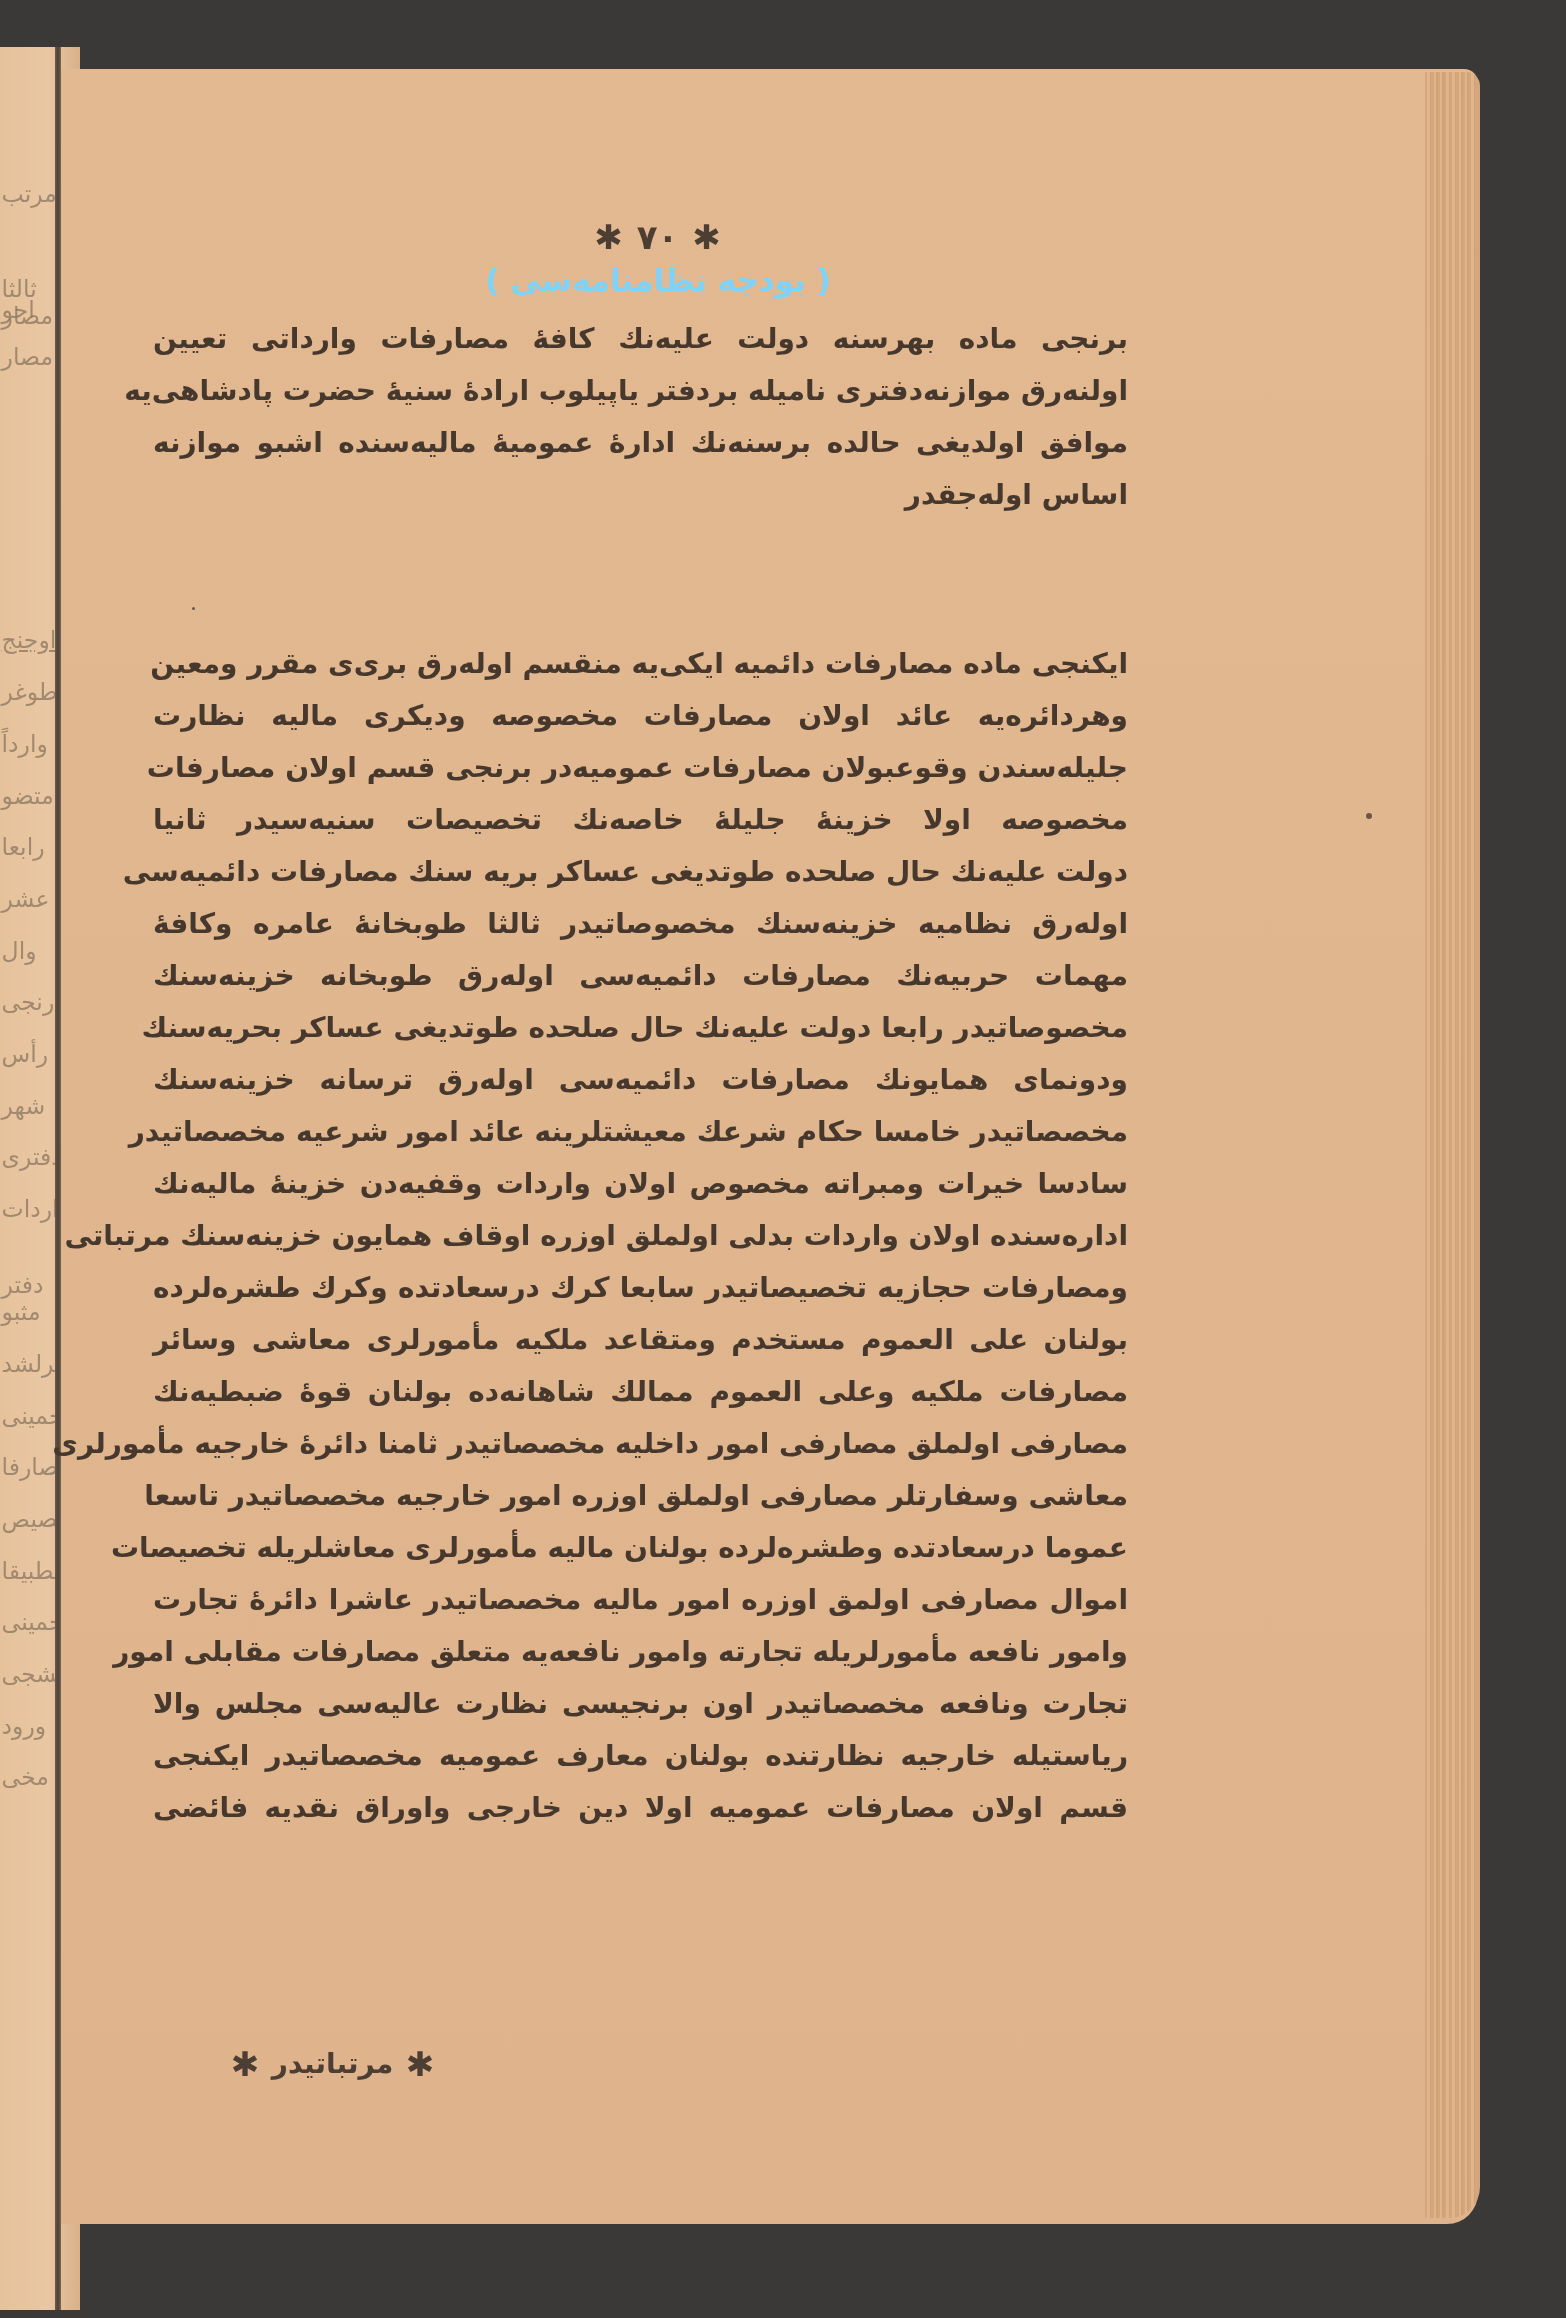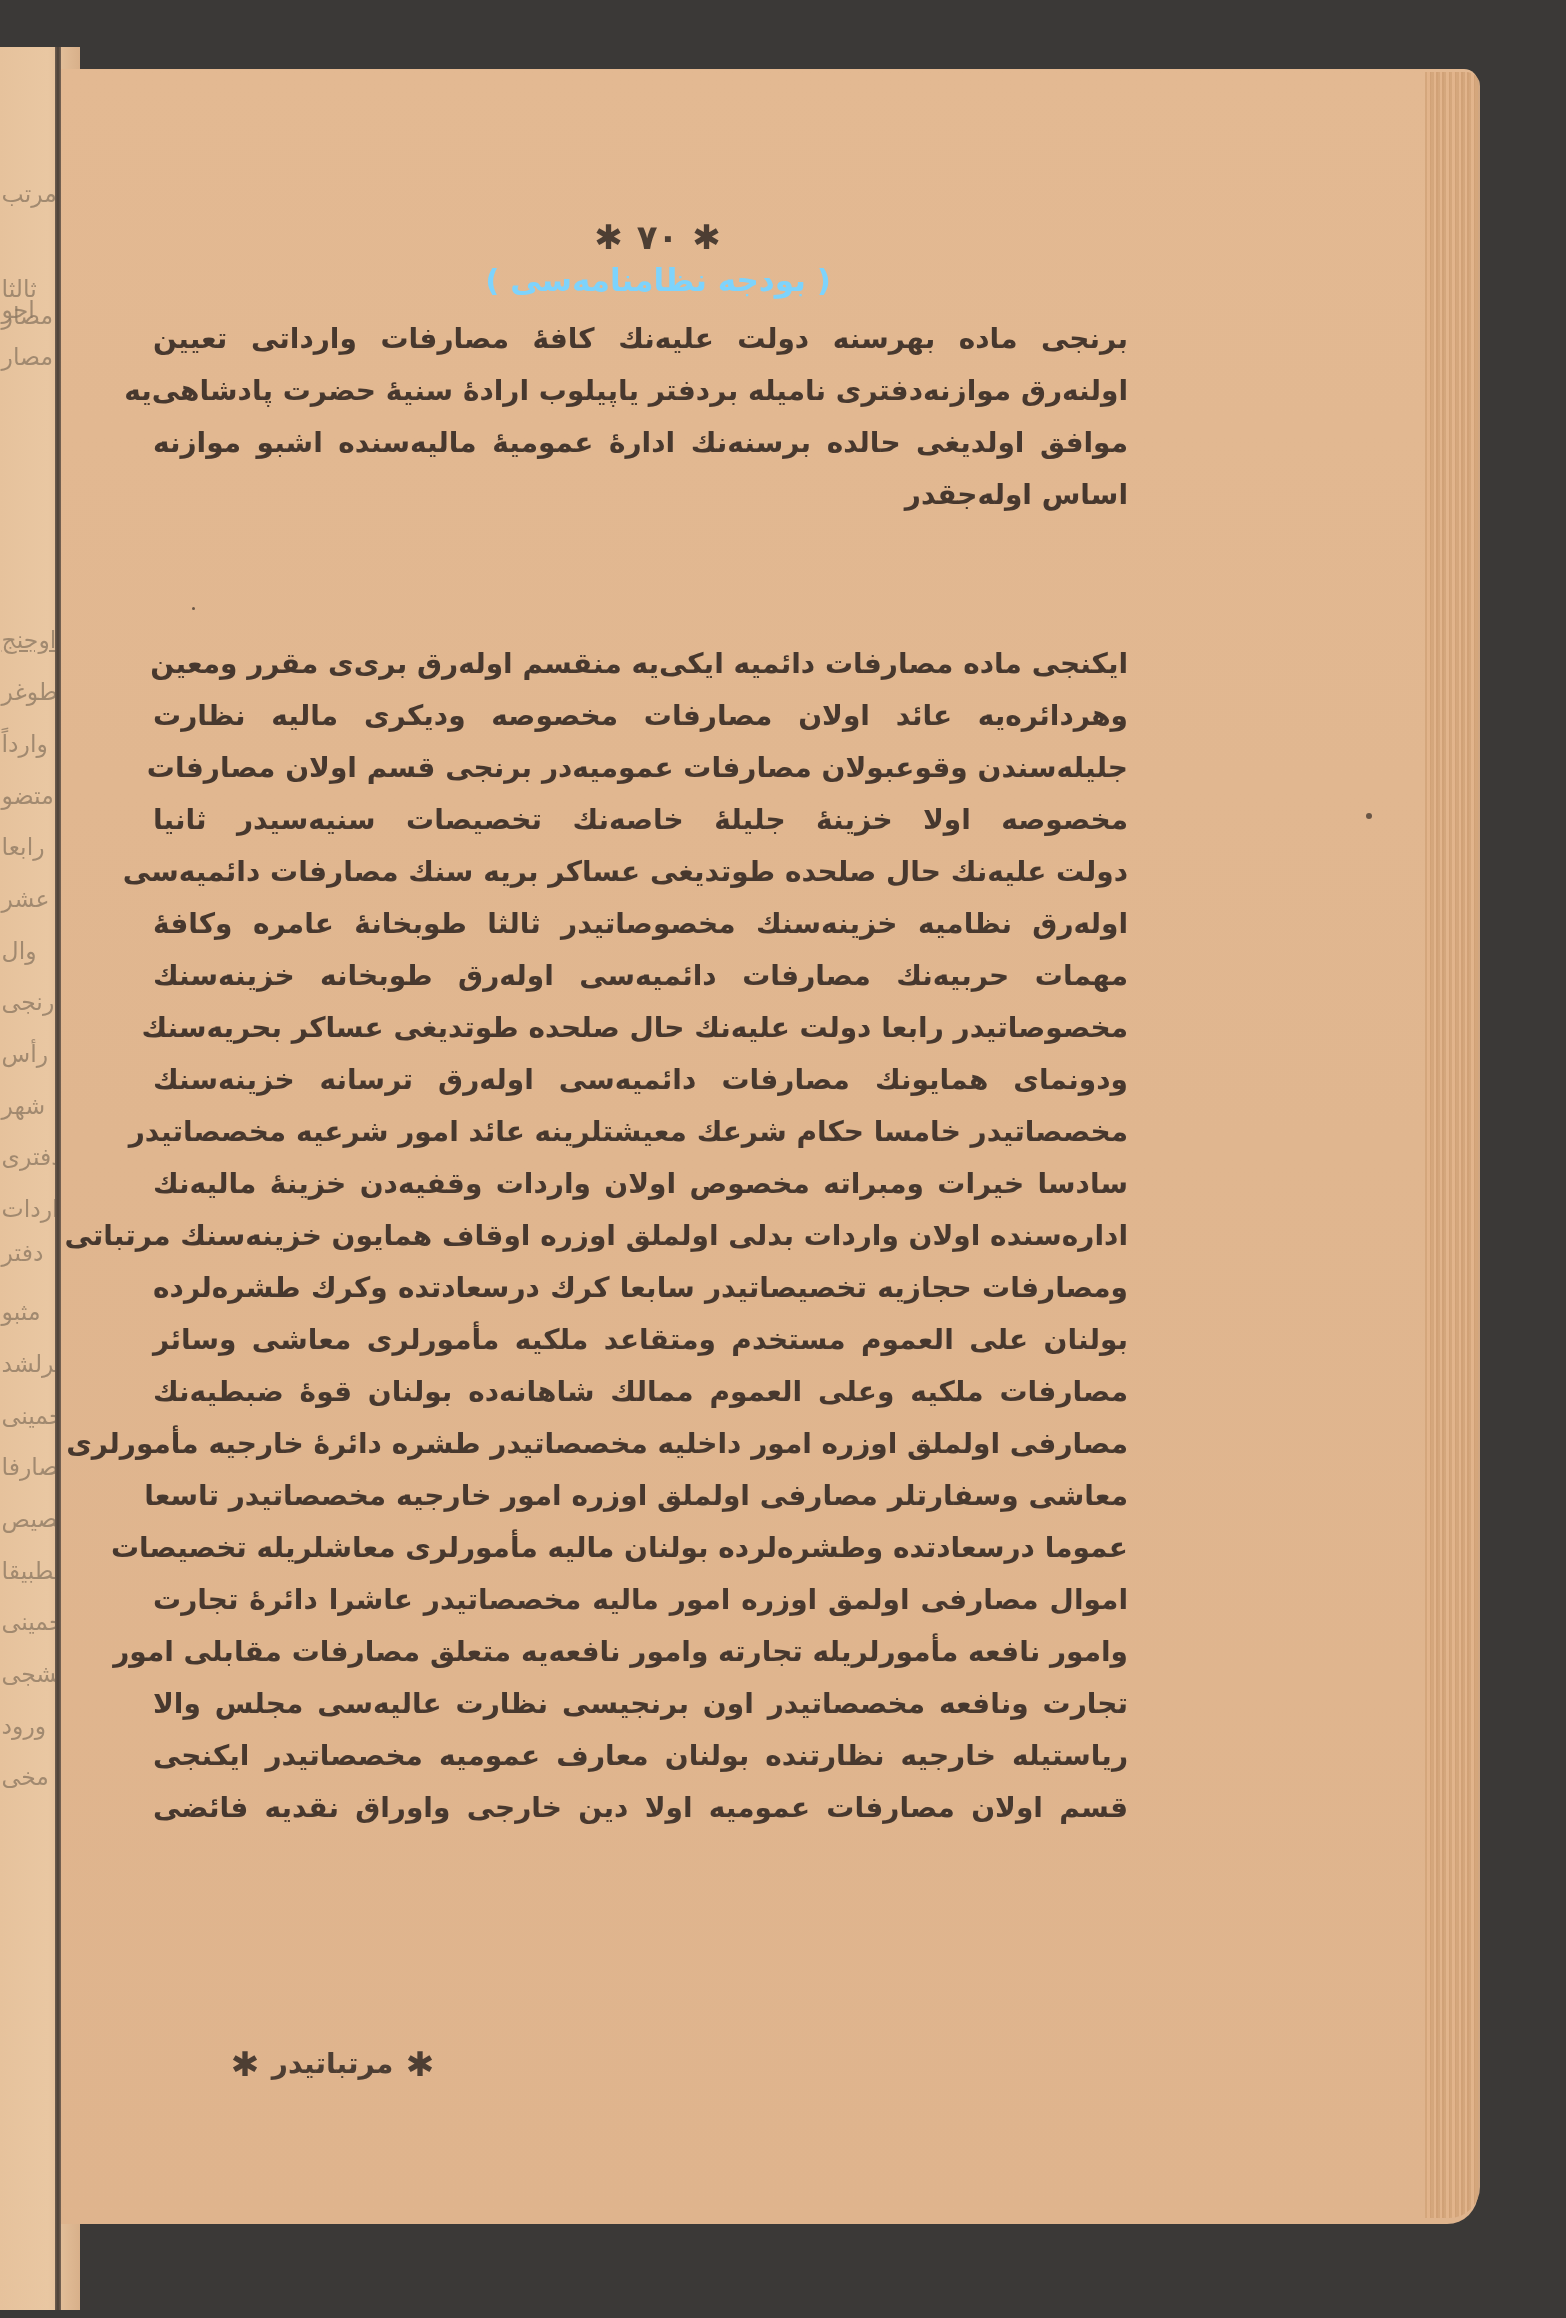--- a/index.html
+++ b/index.html
@@ -80,21 +80,21 @@
       <div class="frag" style="top: 683px;">وارداً</div>
       <div class="frag" style="top: 735px;">متضو</div>
       <div class="frag" style="top: 786px;">رابعا</div>
       <div class="frag" style="top: 838px;">عشر</div>
       <div class="frag" style="top: 890px;">وال</div>
       <div class="frag" style="top: 941px;">درنجی</div>
       <div class="frag" style="top: 993px;">رأس</div>
       <div class="frag" style="top: 1045px;">شهر</div>
       <div class="frag" style="top: 1096px;">دفتری</div>
       <div class="frag" style="top: 1148px;">واردات</div>
-      <div class="frag" style="top: 1192px;">دفتر</div>
+      <div class="frag" style="top: 1224px;">دفتر</div>
       <div class="frag" style="top: 1251px;">مثبو</div>
       <div class="frag" style="top: 1303px;">برلشد</div>
       <div class="frag" style="top: 1355px;">تخمینی</div>
       <div class="frag" style="top: 1406px;">مصارفا</div>
       <div class="frag" style="top: 1458px;">تخصیص</div>
       <div class="frag" style="top: 1510px;">تطبیقا</div>
       <div class="frag" style="top: 1561px;">تخمینی</div>
       <div class="frag" style="top: 1613px;">تشجی</div>
       <div class="frag" style="top: 1665px;">ورود</div>
       <div class="frag" style="top: 1716px;">مخی</div>
@@ -129,21 +129,21 @@
   <div class="line">اوله‌رق نظامیه خزینه‌سنك مخصوصاتیدر ثالثا طوبخانهٔ عامره وكافهٔ</div>
   <div class="line">مهمات حربیه‌نك مصارفات دائمیه‌سی اوله‌رق طوبخانه خزینه‌سنك</div>
   <div class="line">مخصوصاتیدر رابعا دولت علیه‌نك حال صلحده طوتدیغی عساكر بحریه‌سنك</div>
   <div class="line">ودونمای همایونك مصارفات دائمیه‌سی اوله‌رق ترسانه خزینه‌سنك</div>
   <div class="line">مخصصاتیدر خامسا حكام شرعك معیشتلرینه عائد امور شرعیه مخصصاتیدر</div>
   <div class="line">سادسا خیرات ومبراته مخصوص اولان واردات وقفیه‌دن خزینهٔ مالیه‌نك</div>
   <div class="line">اداره‌سنده اولان واردات بدلی اولملق اوزره اوقاف همایون خزینه‌سنك مرتباتی</div>
   <div class="line">ومصارفات حجازیه تخصیصاتیدر   سابعا كرك درسعادتده وكرك طشره‌لرده</div>
   <div class="line">بولنان علی العموم مستخدم ومتقاعد ملكیه مأمورلری معاشی وسائر</div>
   <div class="line">مصارفات ملكیه وعلی العموم ممالك شاهانه‌ده بولنان قوهٔ ضبطیه‌نك</div>
-  <div class="line">مصارفی اولملق اوزره امور داخلیه مخصصاتیدر طشره دائرهٔ خارجیه مأمورلری</div>
+  <div class="line">مصارفی اولملق مصارفی امور داخلیه مخصصاتیدر ثامنا دائرهٔ خارجیه مأمورلری</div>
   <div class="line">معاشی وسفارتلر مصارفی اولملق اوزره امور خارجیه مخصصاتیدر   تاسعا</div>
   <div class="line">عموما درسعادتده وطشره‌لرده بولنان مالیه مأمورلری معاشلریله تخصیصات</div>
   <div class="line">اموال مصارفی اولمق اوزره امور مالیه مخصصاتیدر عاشرا دائرهٔ تجارت</div>
   <div class="line">وامور نافعه مأمورلریله تجارته وامور نافعه‌یه متعلق مصارفات مقابلی امور</div>
   <div class="line">تجارت ونافعه مخصصاتیدر   اون برنجیسی نظارت عالیه‌سی مجلس والا</div>
   <div class="line">ریاستیله خارجیه نظارتنده بولنان معارف عمومیه مخصصاتیدر ایكنجی</div>
   <div class="line">قسم اولان مصارفات عمومیه اولا دین خارجی واوراق نقدیه فائضی</div>
 </div>
 
 <div class="footer">

